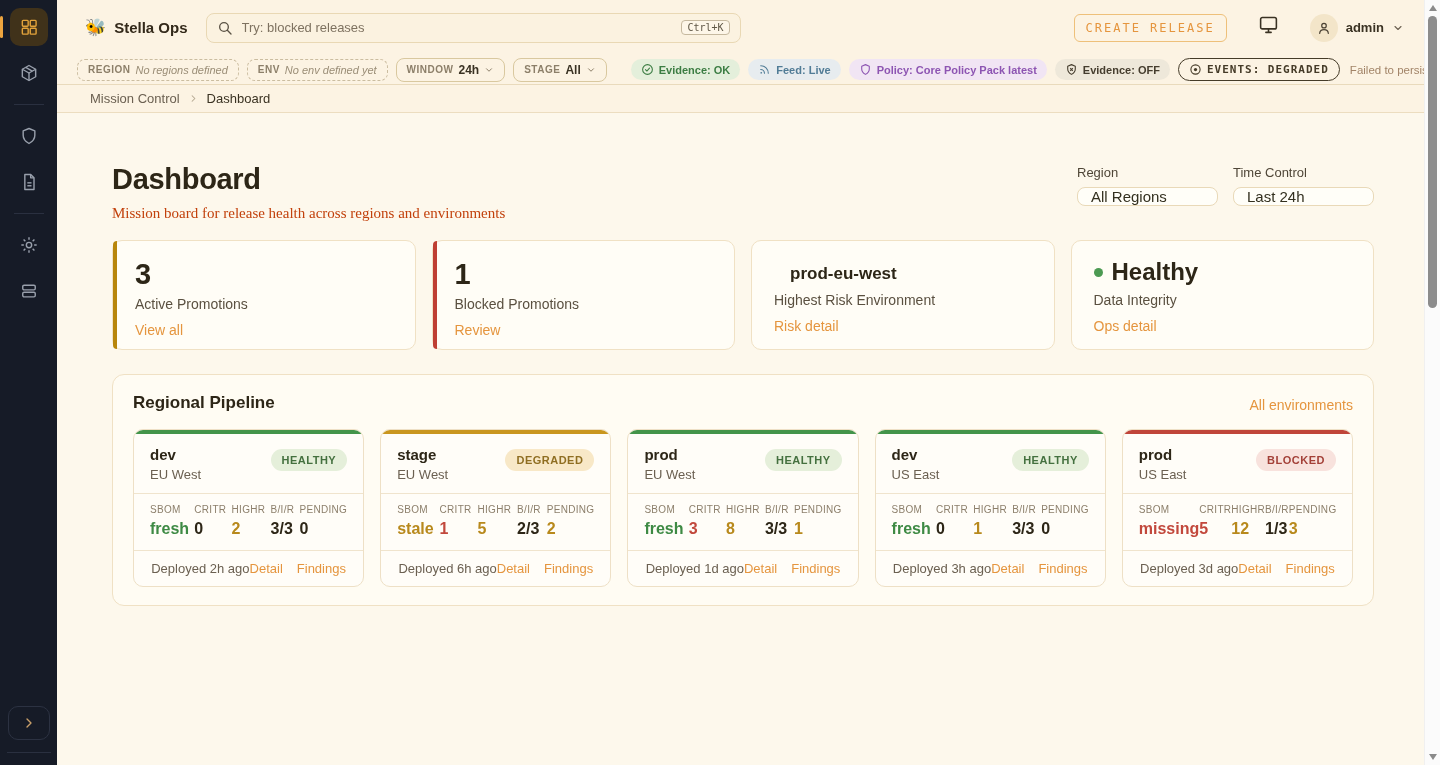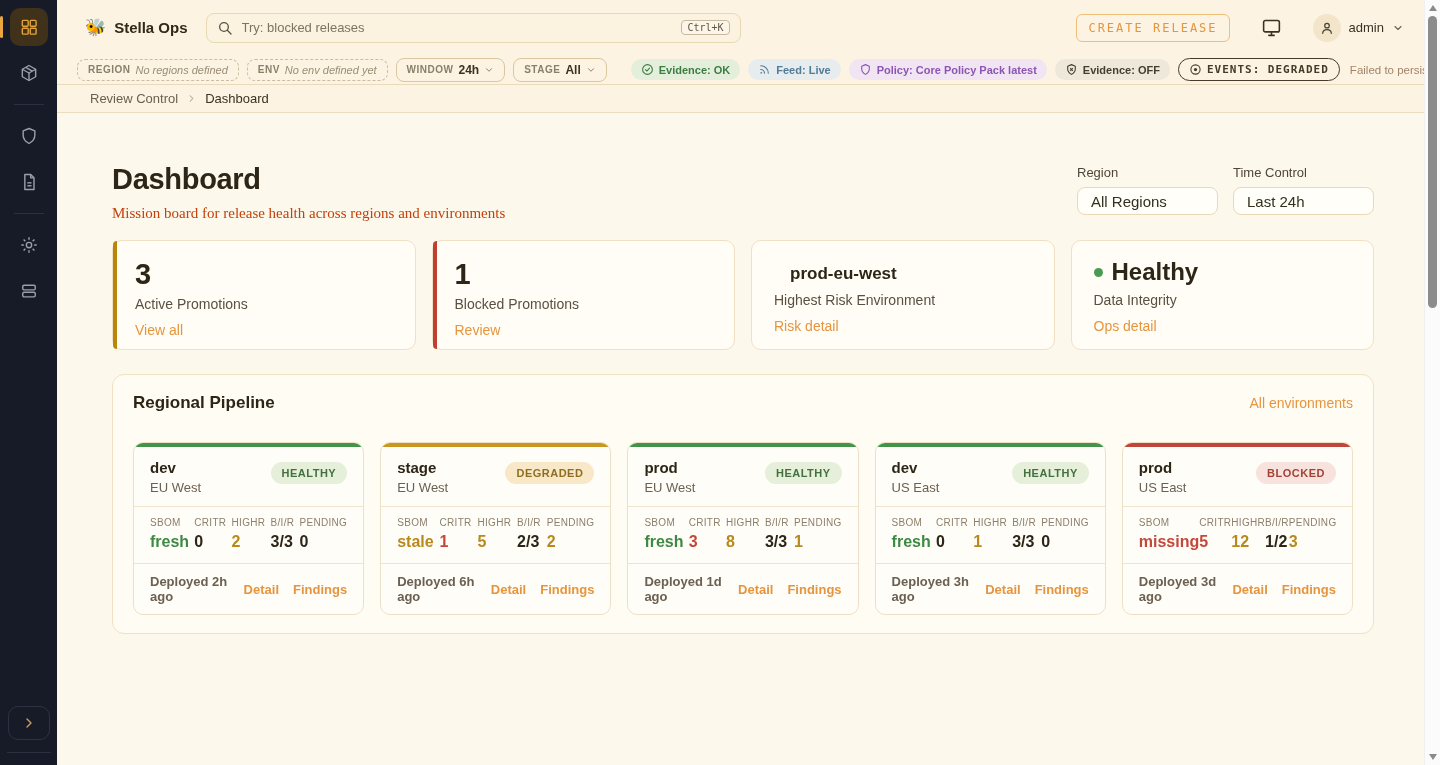--- a/index.html
+++ b/index.html
@@ -20,24 +20,24 @@
   
   .main { flex:1; display:flex; flex-direction:column; min-width:0; }
 
   header { height:55px; display:flex; align-items:center; padding:0 20px 0 28px; gap:18px; flex:0 0 55px; }
   .logo { display:flex; align-items:center; gap:8px; font-weight:bold; font-size:15px; color:#33291a; white-space:nowrap; }
   .logo-emoji { font-size:17px; }
   .search { flex:0 0 535px; height:30px; display:flex; align-items:center; gap:9px; padding:0 10px; border:1px solid #e9d8b4; border-radius:8px; background:#fbf2e0; color:#5a5244; }
   .search input { flex:1; border:none; background:transparent; outline:none; font-size:13px; color:#4f4637; font-family:"Liberation Sans",sans-serif; }
   .search input::placeholder { color:#7e7260; }
   .kbd { font-family:"DejaVu Sans Mono", monospace; font-size:10px; border:1px solid #c6b99f; border-radius:4px; padding:1px 5px; color:#5f5746; background:#fdf6e8; }
-  .header-actions { margin-left:auto; display:flex; align-items:center; gap:31px; }
+  .header-actions { margin-left:auto; display:flex; gap:31px; }
   .create-btn { font-family:"DejaVu Sans Mono", monospace; font-size:12px; letter-spacing:2px; color:#e5953e; border:1px solid #eec07a; border-radius:6px; padding:6px 11px; background:transparent; cursor:pointer; white-space:nowrap; }
   .icon-btn { background:transparent; border:none; color:#3a3223; cursor:pointer; display:flex; }
-  .user { display:flex; align-items:center; gap:8px; cursor:pointer; }
+  .user { display:flex; align-items:center; gap:8px; cursor:pointer;font-weight:bold; }
   .avatar { width:28px; height:28px; border-radius:50%; background:#f3e5c9; display:flex; align-items:center; justify-content:center; color:#4a4133; }
   .user-name { font-size:13px; color:#3a3223; }
   .user .chev { color:#6b6051; display:flex; }
 
   
   .statusbar { height:30px; flex:0 0 30px; display:flex; align-items:center; gap:8px; padding:0 20px; border-bottom:1px solid #e9dabc; white-space:nowrap; }
   .pill { display:inline-flex; align-items:center; gap:5px; padding:4px 10px; border-radius:999px; font-size:11px; }
   .pill-dashed { border:1px dashed #cbbda0; border-radius:8px; color:#8c7f69; }
   .pill-solid { border:1px solid #d9c89f; border-radius:8px; color:#4a4133; }
   .pill-key { font-weight:bold; font-size:10px; letter-spacing:0.5px; color:#8c7f69; }
@@ -58,39 +58,39 @@
   .breadcrumb .current { color:#3a3222; }
 
   
   .content { flex:1; background:#fdf8ec; padding:50px 50px 0 55px; overflow:hidden; }
   .page-head { display:flex; justify-content:space-between; align-items:flex-start; margin-bottom:18px; }
   .page-title { font-size:29px; font-weight:bold; color:#2d2617; margin-bottom:9px; letter-spacing:-0.3px; }
   .page-subtitle { font-size:15px; color:#c2410c;font-family:Liberation Serif, serif; }
   .filters { display:flex; gap:15px; padding-top:2px; }
   .filter { display:flex; flex-direction:column; gap:7px; }
   .filter-label { font-size:13px; color:#4f4637; }
-  .filter-select { width:141px; height:28px; background:#fffef8; border:1px solid #e9d9b8; border-radius:8px; font-size:15px; color:#33301f; display:flex; align-items:center; padding:0 13px; cursor:pointer; }
+  .filter-select { width:141px; height:19px; background:#fffef8; border:1px solid #e9d9b8; border-radius:8px; font-size:15px; color:#33301f; display:flex; align-items:center; padding:0 13px; cursor:pointer; }
 
   
   .summary-grid { display:grid; grid-template-columns:repeat(4,1fr); gap:16px; margin-bottom:24px; }
   .scard { background:#fffdf6; border:1px solid #f0e1c4; border-radius:10px; padding:18px 22px; position:relative; height:110px; }
   .scard.accent-gold::before, .scard.accent-red::before { content:''; position:absolute; left:0; top:0; bottom:0; width:4px; border-radius:9px 0 0 9px; }
   .scard.accent-gold::before { background:#b8860b; }
   .scard.accent-red::before { background:#bf3f33; }
   .scard-value { font-weight:bold; color:#2d2617; }
   .scard-value.v-lg { font-size:29px; line-height:1.05; margin-bottom:7px; }
   .scard-value.v-md { font-size:24px; line-height:1.1; margin-bottom:7px; display:flex; align-items:center; }
   .scard-value.v-sm { font-size:17px; line-height:1.2; margin:5px 16px 8px; }
   .scard-label { font-size:14px; color:#5a5040; margin-bottom:9px; }
   .scard-link { font-size:14px; color:#e5953e; text-decoration:none; cursor:pointer; }
   .dot { display:inline-block; width:9px; height:9px; border-radius:50%; background:#4c9a52; margin-right:9px; }
 
   
   .panel { background:#fffcf3; border:1px solid #f0e1c4; border-radius:12px; padding:18px 20px; }
-  .panel-head { display:flex; justify-content:space-between; align-items:center; margin-bottom:29px; }
+  .panel-head { display:flex; justify-content:space-between; align-items:flex-end; margin-bottom:16px; }
   .panel-title { font-size:17px; font-weight:bold; color:#2d2617; }
   .panel-link { font-size:14px; color:#e5953e; text-decoration:none; cursor:pointer; }
   .pipeline-grid { display:grid; grid-template-columns:repeat(5,1fr); gap:16px; }
   .pcard { background:#fffdf8; border:1px solid #eee0c6; border-radius:10px; overflow:hidden; }
   .pcard::before { content:''; display:block; height:4px; background:#999; }
   .pcard.state-healthy::before { background:#43944a; }
   .pcard.state-degraded::before { background:#c9961f; }
   .pcard.state-blocked::before { background:#c0453a; }
   .pcard-head { display:flex; justify-content:space-between; align-items:flex-start; padding:12px 16px 11px; }
   .pcard-stage { font-size:15px; font-weight:bold; color:#2d2617; margin-bottom:4px; }
@@ -99,21 +99,21 @@
   .badge.badge-healthy { background:#e5efda; color:#44703f; }
   .badge.badge-degraded { background:#f8e8c7; color:#8f6e22; }
   .badge.badge-blocked { background:#f8e2dd; color:#a34038; }
   .pcard-stats { display:flex; justify-content:space-between; padding:10px 16px 12px; border-top:1px solid #f0e4cd; border-bottom:1px solid #f0e4cd; }
   .stat { text-align:left; }
   .stat-label { font-size:10px; color:#8c7f6b; letter-spacing:0.3px; margin-bottom:5px; }
   .stat-value { font-size:16px; font-weight:bold; color:#2d2617; }
   .stat-value.t-good { color:#3e8a44; }
   .stat-value.t-warn { color:#b8891c; }
   .stat-value.t-bad { color:#c2483c; }
-  .pcard-foot { display:flex; justify-content:flex-start; align-items:center; padding:10px 16px;font-weight:bold; }
+  .pcard-foot { display:flex; justify-content:center; align-items:center; padding:10px 16px; }
   .deployed { font-size:13px; color:#6b6051; }
   .foot-links { display:flex; gap:14px; }
   .foot-links a { font-size:13px; color:#e5953e; text-decoration:none; cursor:pointer; }
 
   
   .scrollbar { width:16px; flex:0 0 16px; background:#fbfbfb; position:relative; border-left:1px solid #f0f0f0; }
   .sb-thumb { position:absolute; top:16px; left:3px; width:9px; height:292px; background:#8c8c8c; border-radius:5px; cursor:pointer; }
   .sb-up, .sb-down { position:absolute; left:4px; width:0; height:0; border-left:4px solid transparent; border-right:4px solid transparent; cursor:pointer; }
   .sb-up { top:5px; border-bottom:6px solid #8a8a8a; }
   .sb-down { bottom:5px; border-top:6px solid #8a8a8a; }
@@ -308,21 +308,21 @@
               <circle cx="12" cy="12" r="8.5"></circle>
               <circle cx="12" cy="12" r="3" fill="currentColor" stroke="none"></circle>
             </svg>
         </span>
         <span>EVENTS: DEGRADED</span>
       </span>
       <span class="status-notice">Failed to persist global context preferences.</span>
     </div>
 
     <div class="breadcrumb">
-      <span>Review Control</span>
+      <span>Mission Control</span>
       <span class="sep">
         <svg width="11" height="11" viewBox="0 0 24 24" fill="none" stroke="currentColor" stroke-width="2.2" stroke-linecap="round" stroke-linejoin="round">
             <path d="M9 6l6 6-6 6"></path>
           </svg>
       </span>
       <span class="current">Dashboard</span>
     </div>
 
     <div class="content">
 
@@ -548,21 +548,21 @@
               <div class="stat">
                   <div class="stat-label">CRITR</div>
                   <div class="stat-value t-bad">5</div>
                 </div>
               <div class="stat">
                   <div class="stat-label">HIGHR</div>
                   <div class="stat-value t-warn">12</div>
                 </div>
               <div class="stat">
                   <div class="stat-label">B/I/R</div>
-                  <div class="stat-value t-neutral">1/2</div>
+                  <div class="stat-value t-neutral">1/3</div>
                 </div>
               <div class="stat">
                   <div class="stat-label">PENDING</div>
                   <div class="stat-value t-warn">3</div>
                 </div>
             </div>
             <div class="pcard-foot">
               <span class="deployed">Deployed 3d ago</span>
               <span class="foot-links">
                   <a>Detail</a>

